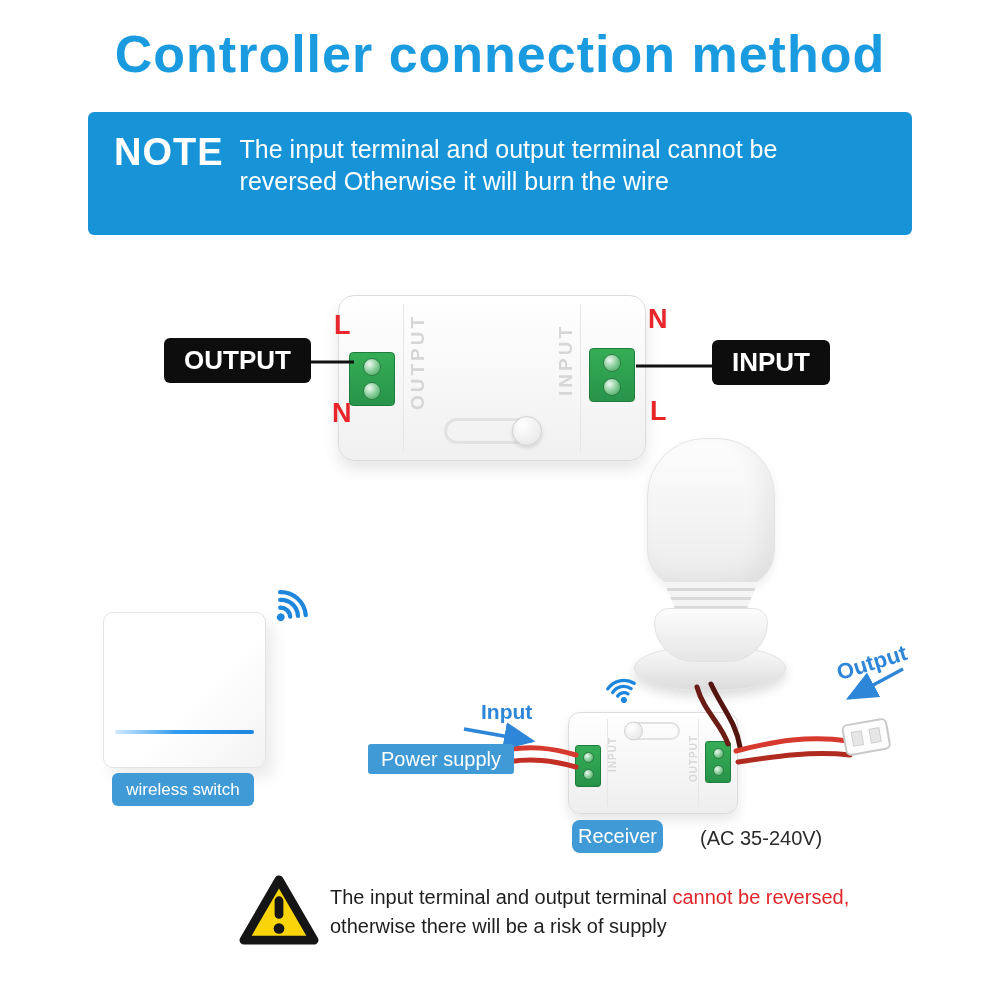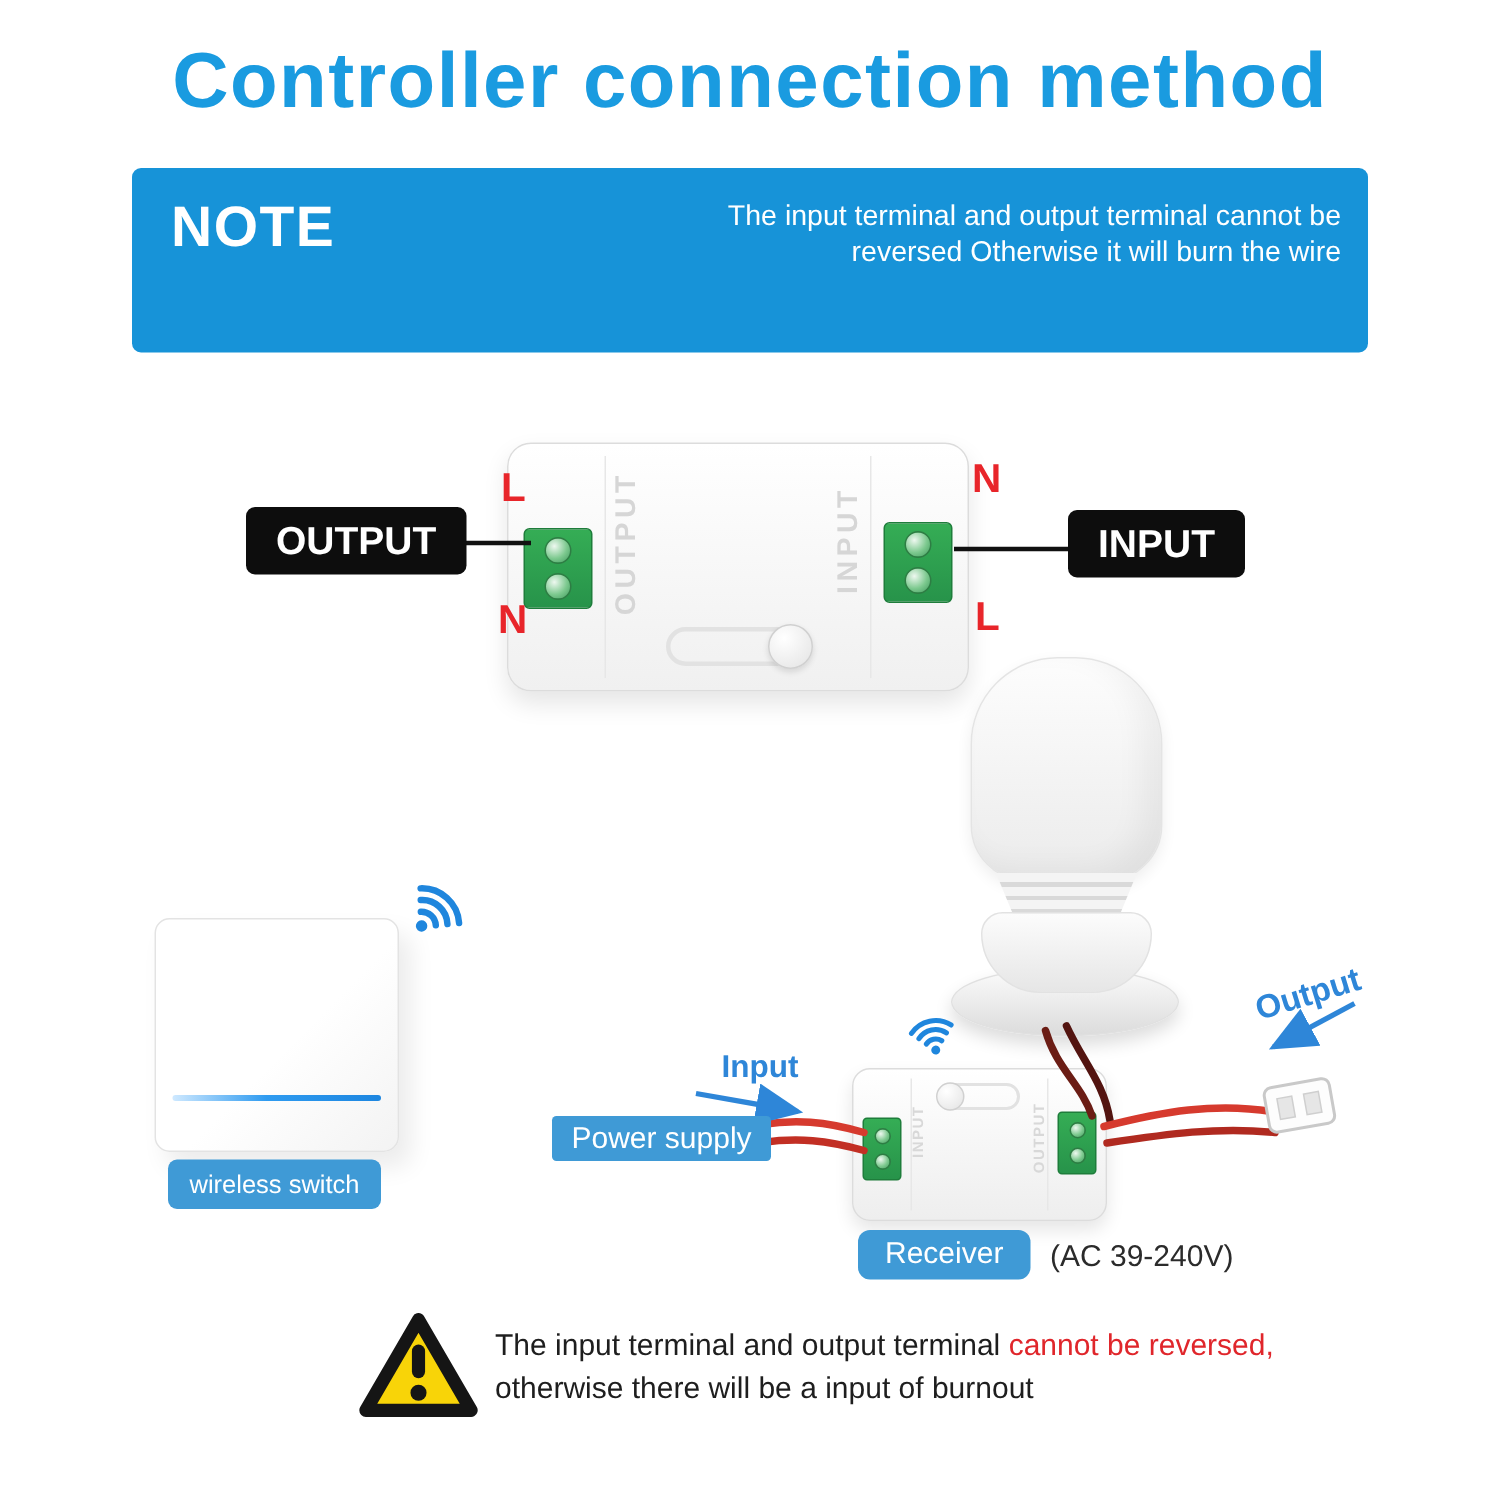--- a/index.html
+++ b/index.html
@@ -15,21 +15,21 @@
     font-size:52px; font-weight:bold; color:#1a9be0; letter-spacing:1px;
   }
 
   
   .note{
     position:absolute; left:88px; top:112px; width:824px; height:123px;
     background:#1793d8; border-radius:6px; color:#fff;
     display:flex; gap:16px; padding:21px 18px 0 26px;
   }
   .note-label{ font-size:38px; font-weight:600; letter-spacing:1px; line-height:1.05; }
-  .note-text{ flex:1; text-align:right; font-size:19px; line-height:1.28; }
+  .note-text{ flex:1; text-align:left; font-size:25px; line-height:1.28; }
 
   
   .device{
     position:absolute; left:338px; top:295px; width:308px; height:166px;
     background:linear-gradient(180deg,#ffffff,#f0f0f0);
     border:1px solid #dcdcdc; border-radius:16px;
     box-shadow:0 8px 16px rgba(0,0,0,0.10); z-index:1;
   }
   .device::before, .device::after{
     content:""; position:absolute; top:8px; bottom:8px; width:1px; background:#e7e7e7;
@@ -176,21 +176,21 @@
   }
   .input-label{
     position:absolute; left:481px; top:700px; color:#2e86d8;
     font-size:21px; font-weight:600; z-index:5;
   }
   .output-label{
     position:absolute; left:836px; top:650px; color:#2e86d8;
     font-size:22px; font-weight:600; transform:rotate(-17deg); z-index:5;
   }
   .receiver-label{
-    position:absolute; left:572px; top:820px; padding:5px 18px;
+    position:absolute; left:572px; top:820px; padding:5px 6px;
     background:#3f9ad6; color:#fff; font-size:20px; border-radius:8px; z-index:5;text-align:center;
   }
   .voltage{
     position:absolute; left:700px; top:827px; color:#2b2b2b; font-size:20px; z-index:5;
   }
 
   
   .warn-icon{ position:absolute; left:238px; top:872px; z-index:5; }
   .warn-text{
     position:absolute; left:330px; top:883px; width:580px;
@@ -309,27 +309,27 @@
     </g>
 
     <path d="M464,729 L532,741" stroke="#2e86d8" stroke-width="3.5" marker-end="url(#arr)"></path>
     <path d="M903,669 L849,698" stroke="#2e86d8" stroke-width="3.5" marker-end="url(#arr)"></path>
   </svg>
 
   <div class="power-label">Power supply</div>
   <div class="input-label">Input</div>
   <div class="output-label">Output</div>
   <div class="receiver-label">Receiver</div>
-  <div class="voltage">(AC 39-240V)</div>
+  <div class="voltage">(AC 35-240V)</div>
 
   <div class="warn-icon">
     <svg width="82" height="76" viewBox="0 0 84 78">
       <path d="M42,8 L78,70 L6,70 Z" fill="#f8d408" stroke="#151515" stroke-width="9" stroke-linejoin="round"></path>
       <rect x="37.5" y="25" width="9" height="23" rx="4.5" fill="#151515"></rect>
       <circle cx="42" cy="58" r="5.5" fill="#151515"></circle>
     </svg>
   </div>
   <div class="warn-text">
     <div><span>The input terminal and output terminal </span><span class="red">cannot be reversed,</span></div>
-    <div>otherwise there will be a input of burnout</div>
+    <div>otherwise there will be a risk of supply</div>
   </div>
 
 </div>
 
 </body></html>

